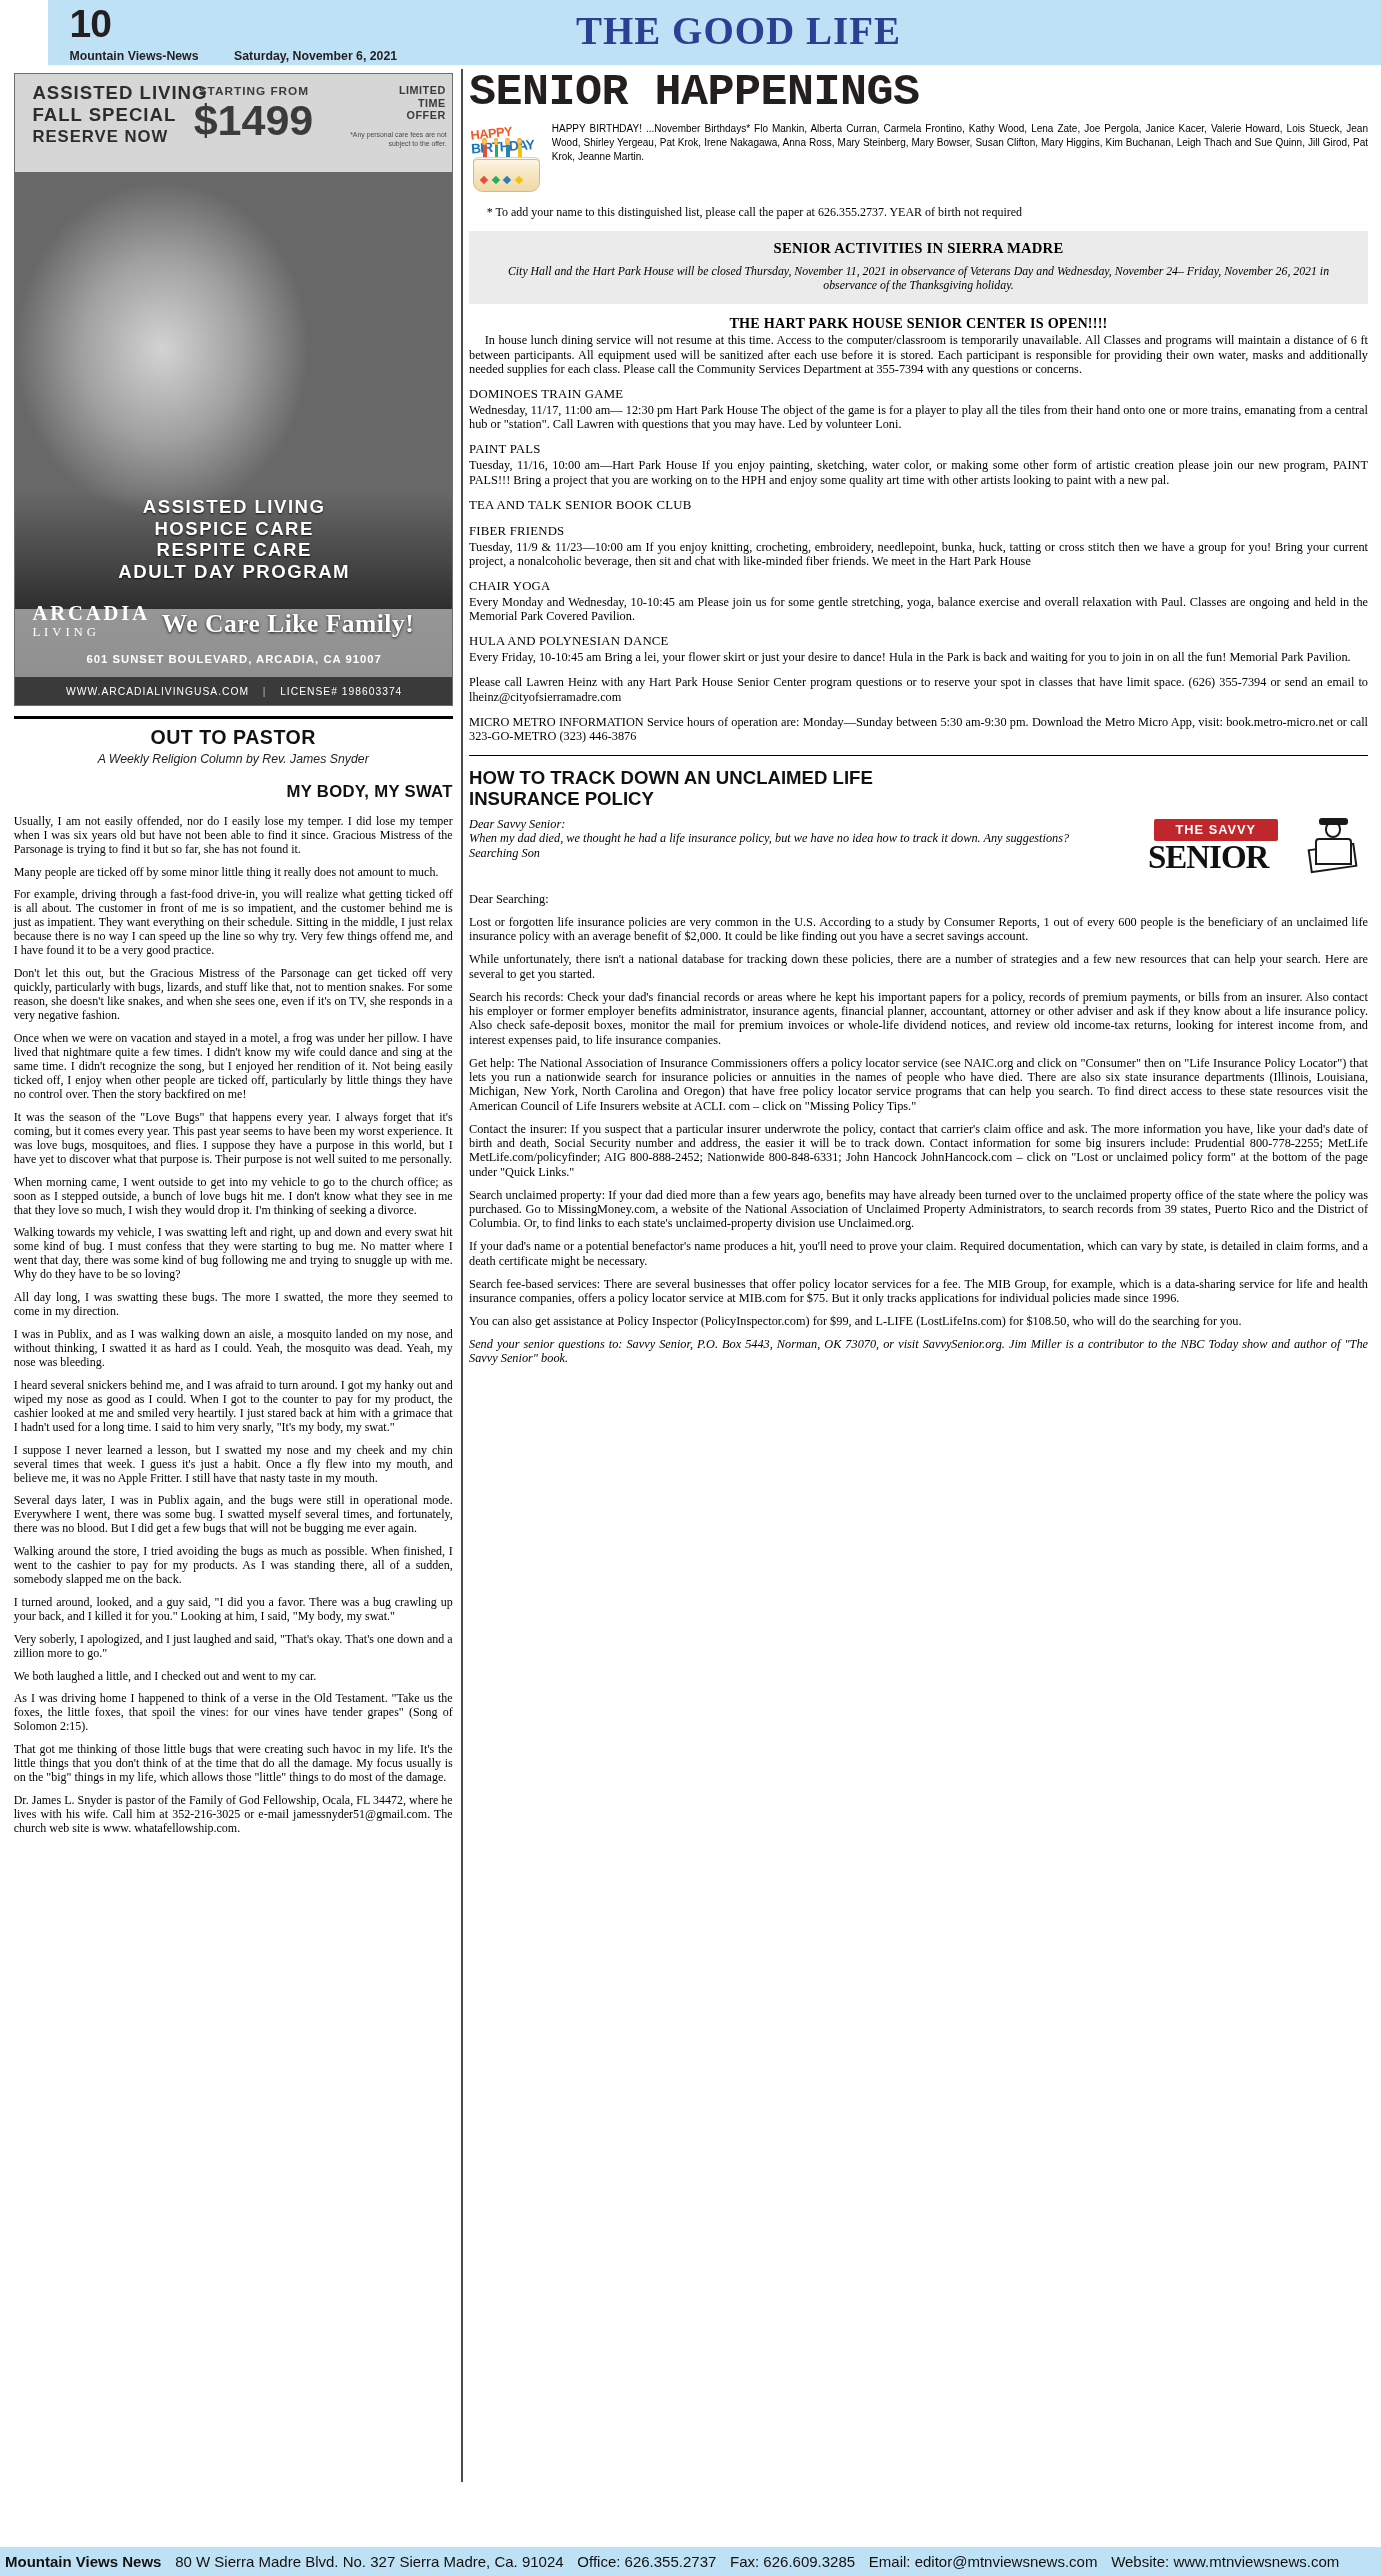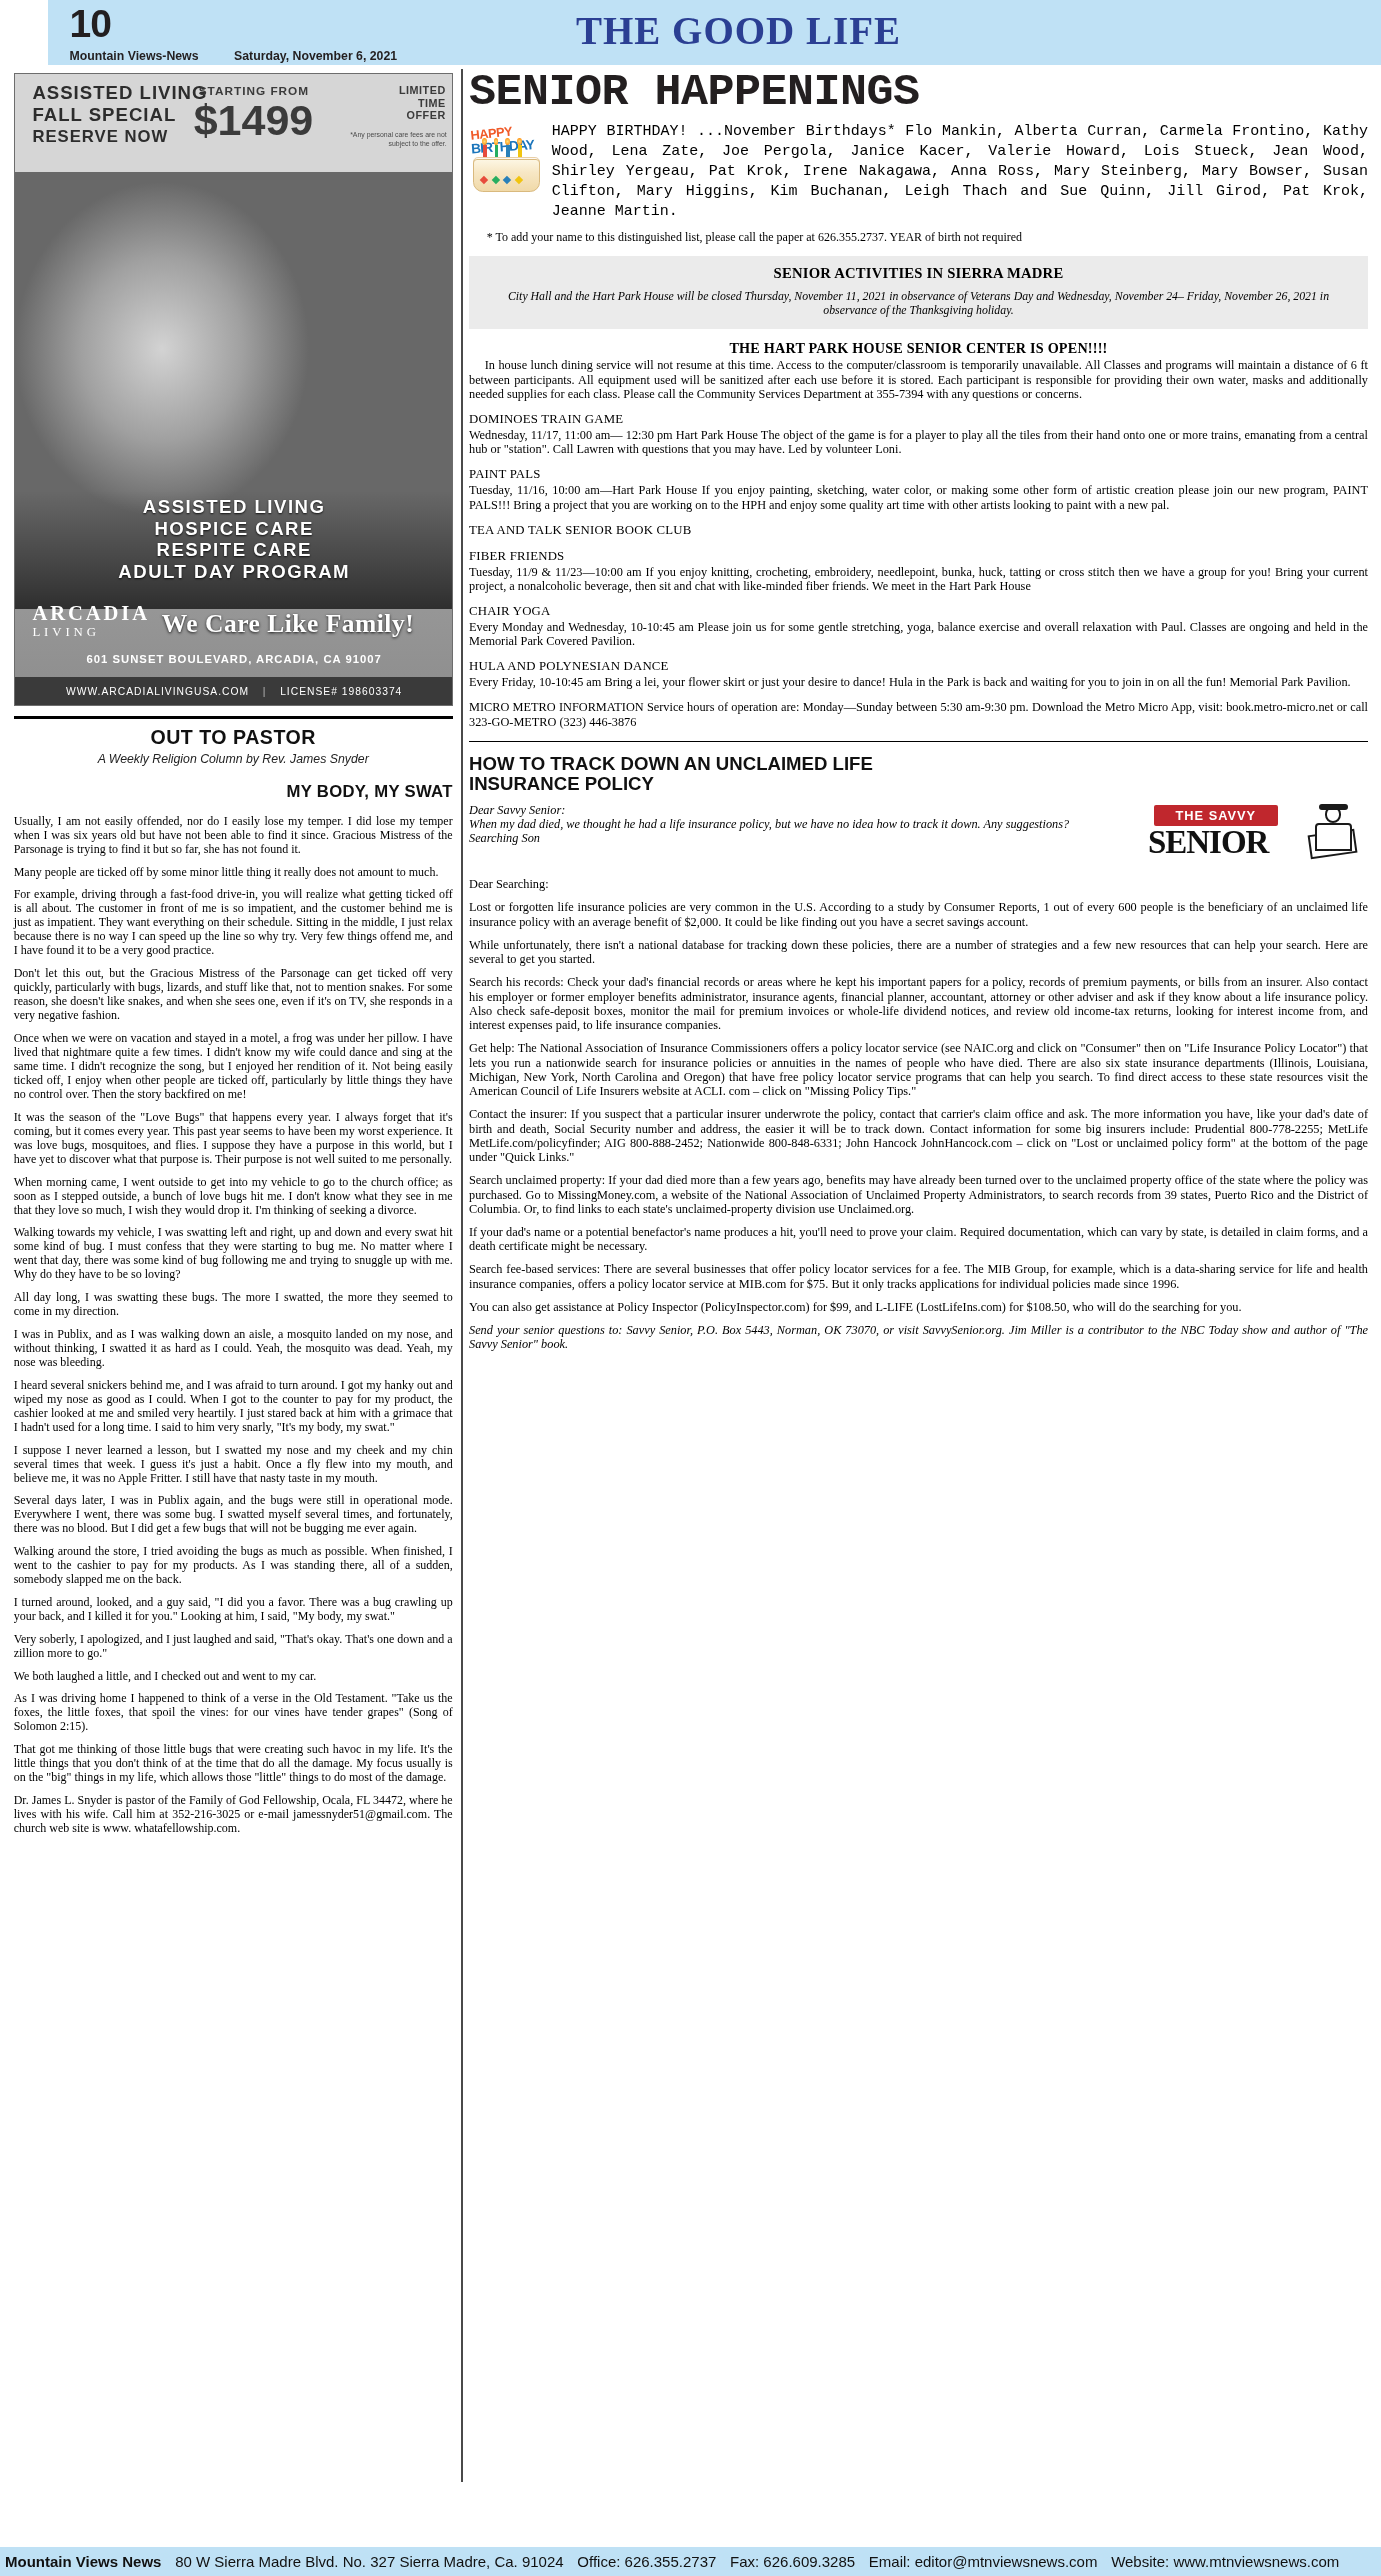--- a/index.html
+++ b/index.html
@@ -211,22 +211,22 @@
   .cake .flame {
     position:absolute; width:4.9px; height:6.9px; top:14.7px; border-radius:50% 50% 50% 50%;
     background:radial-gradient(circle,#ffe07a 0%,#ff9b1e 70%);
   }
   .cake .deco {
     position:absolute; top:53px; width:5.9px; height:5.9px;
     transform:rotate(45deg);
   }
   .bday-text {
     flex:1;
-    font-family:Liberation Mono, monospace;
-    font-size:15px; line-height:20px; color:#000; text-align:justify;
+    font-family:Liberation Sans, sans-serif;
+    font-size:10px; line-height:14px; color:#000; text-align:justify;
   }
   .bday-note {
     font-family:"Liberation Serif", serif;
     font-size:12px; line-height:14.3px; color:#000; text-align:justify;
     margin-top:7.8px; text-indent:17.7px;
   }
 
   .grey-box {
     background:#ebebeb; padding:9.8px 13.7px 11.8px 13.7px; margin-top:11.8px;
   }
@@ -463,20 +463,23 @@
     <div class="sec">
       <h3>CHAIR YOGA</h3>
       <p>Every Monday and Wednesday, 10-10:45 am Please join us for some gentle stretching, yoga, balance exercise and overall relaxation with Paul. Classes are ongoing and held in the Memorial Park Covered Pavilion.</p>
     </div>
 
     <div class="sec">
       <h3>HULA AND POLYNESIAN DANCE</h3>
       <p> Every Friday, 10-10:45 am Bring a lei, your flower skirt or just your desire to dance! Hula in the Park is back and waiting for you to join in on all the fun! Memorial Park Pavilion.</p>
     </div>
 
+    <div class="sec">
+      <p>Please call Lawren Heinz with any Hart Park House Senior Center program questions or to reserve your spot in classes that have limit space. (626) 355-7394 or send an email to lheinz@cityofsierramadre.com</p>
+    </div>
 
     <div class="sec">
       <p><span>MICRO METRO INFORMATION</span><span>   Service hours of operation are: Monday—Sunday between 5:30 am-9:30 pm. Download the Metro Micro App, visit: book.metro-micro.net or call 323-GO-METRO (323) 446-3876</span></p>
     </div>
 
     <div class="hr-thin"></div>
 
     <div class="savvy-head">
       <div>HOW TO TRACK DOWN AN UNCLAIMED LIFE</div>
       <div>INSURANCE POLICY</div>

